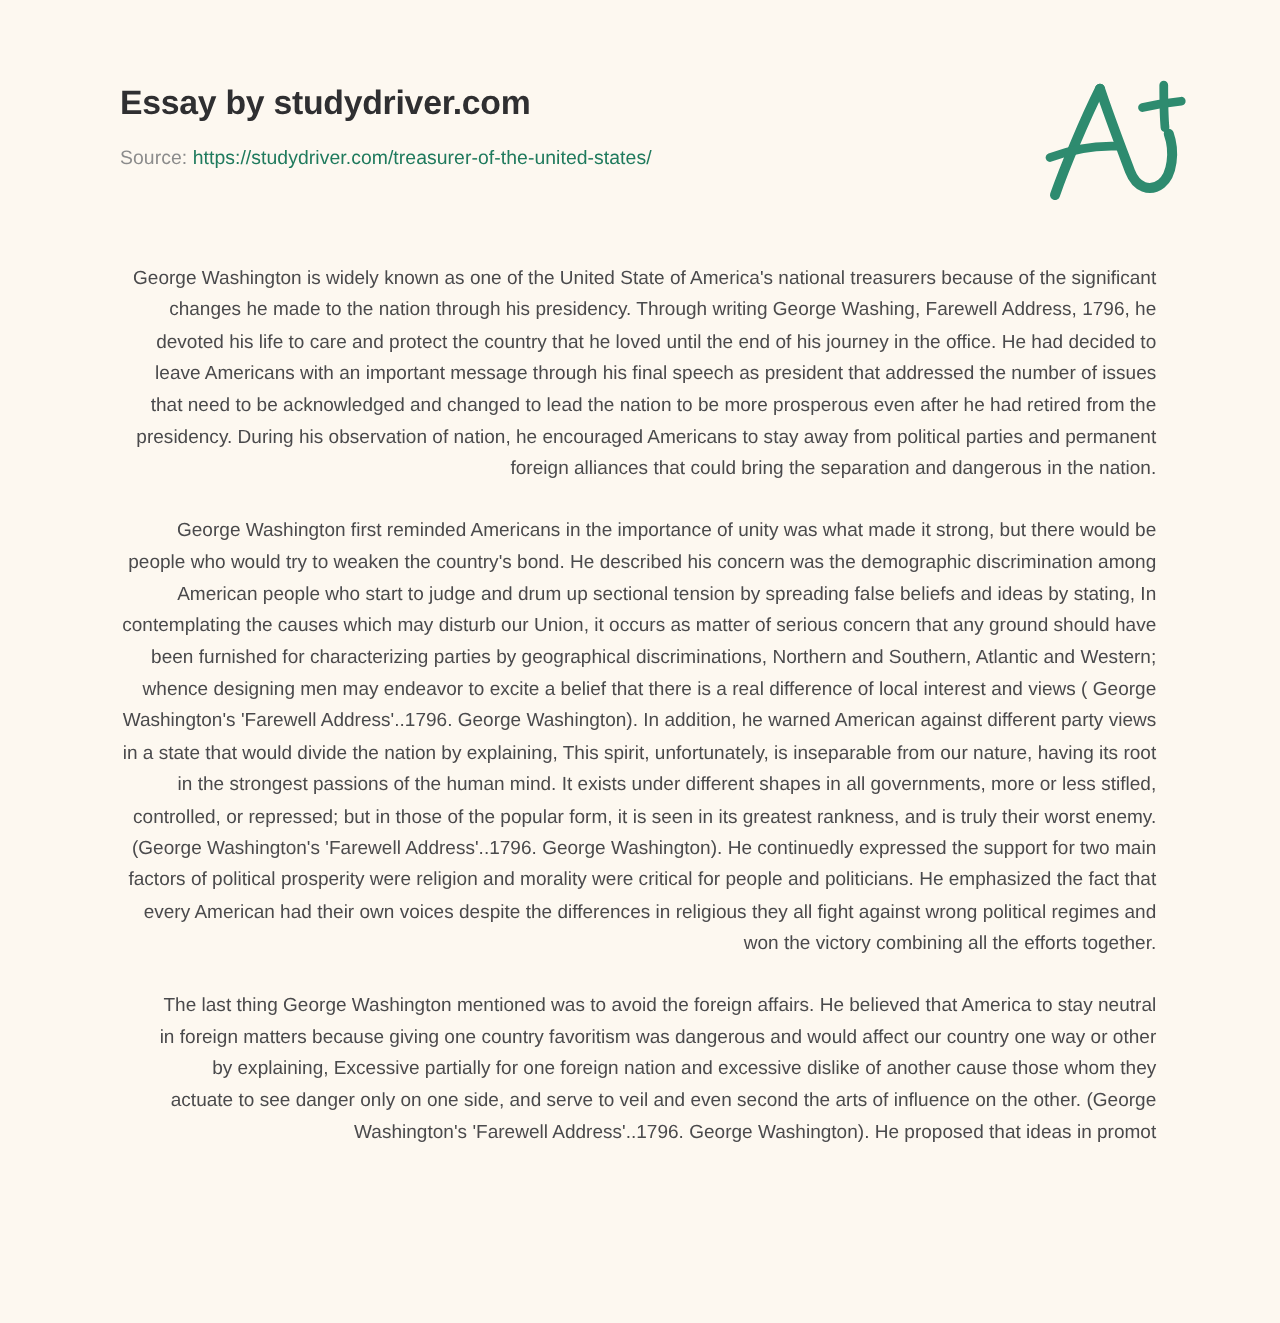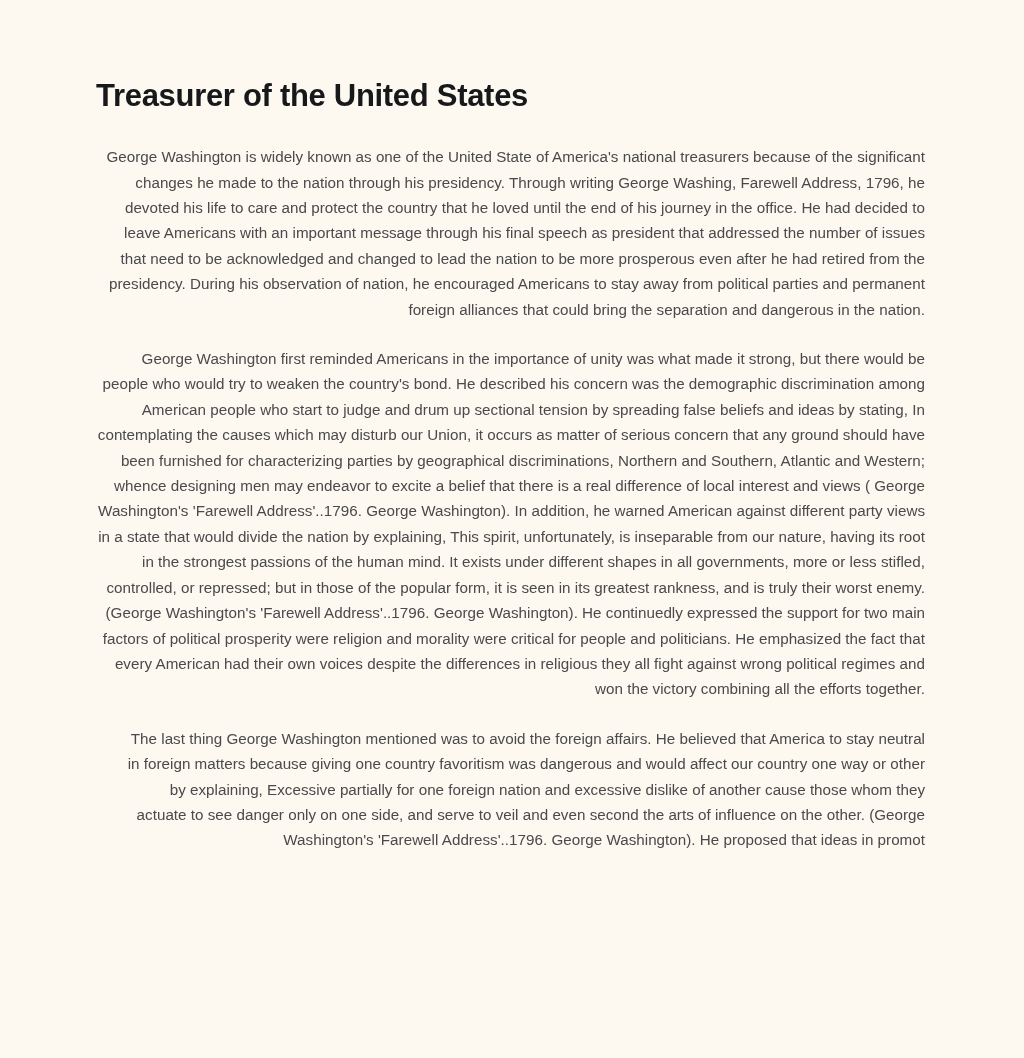--- a/index.html
+++ b/index.html
@@ -99,22 +99,47 @@
   .article p:last-child {
     margin-bottom: 0;
     margin-left: 28px;
   }
 </style>
 </head>
 <body>
 
 <div class="page">
 
+  <div class="header">
 
-  <h1 class="doc-title">Treasurer of the United States</h1>
+    <div class="byline">Essay by studydriver.com</div>
+
+    <div class="source-line">
+      <span>Source: </span><a class="source-link" href="#">https://studydriver.com/treasurer-of-the-united-states/</a>
+    </div>
+
+    <div class="logo">
+      <svg viewBox="0 0 122 110" xmlns="http://www.w3.org/2000/svg">
+        <g fill="none" stroke="#2e8b6f" stroke-linecap="round" stroke-linejoin="round">
+
+          <path d="M14 101 C 22 78, 38 40, 50 16" stroke-width="8"></path>
+
+          <path d="M50 16 C 58 40, 68 66, 74 82 C 79 95, 90 99, 99 92 C 108 85, 110 66, 105 52" stroke-width="8"></path>
+
+          <path d="M10 71 C 26 65, 47 61, 66 62" stroke-width="7"></path>
+
+          <path d="M84 31 C 93 29, 105 27, 115 26" stroke-width="7"></path>
+
+          <path d="M101 13 C 101 24, 101 37, 102 47" stroke-width="7"></path>
+        </g>
+      </svg>
+    </div>
+
+  </div>
+
 
   <div class="article">
     <p>George Washington is widely known as one of the United State of America's national treasurers because of the significant changes he made to the nation through his presidency. Through writing George Washing, Farewell Address, 1796, he devoted his life to care and protect the country that he loved until the end of his journey in the office. He had decided to leave Americans with an important message through his final speech as president that addressed the number of issues that need to be acknowledged and changed to lead the nation to be more prosperous even after he had retired from the presidency. During his observation of nation, he encouraged Americans to stay away from political parties and permanent foreign alliances that could bring the separation and dangerous in the nation.</p>
     <p>George Washington first reminded Americans in the importance of unity was what made it strong, but there would be people who would try to weaken the country's bond. He described his concern was the demographic discrimination among American people who start to judge and drum up sectional tension by spreading false beliefs and ideas by stating, In contemplating the causes which may disturb our Union, it occurs as matter of serious concern that any ground should have been furnished for characterizing parties by geographical discriminations, Northern and Southern, Atlantic and Western; whence designing men may endeavor to excite a belief that there is a real difference of local interest and views ( George Washington's 'Farewell Address'..1796. George Washington). In addition, he warned American against different party views in a state that would divide the nation by explaining, This spirit, unfortunately, is inseparable from our nature, having its root in the strongest passions of the human mind. It exists under different shapes in all governments, more or less stifled, controlled, or repressed; but in those of the popular form, it is seen in its greatest rankness, and is truly their worst enemy. (George Washington's 'Farewell Address'..1796. George Washington). He continuedly expressed the support for two main factors of political prosperity were religion and morality were critical for people and politicians. He emphasized the fact that every American had their own voices despite the differences in religious they all fight against wrong political regimes and won the victory combining all the efforts together.</p>
     <p>The last thing George Washington mentioned was to avoid the foreign affairs. He believed that America to stay neutral in foreign matters because giving one country favoritism was dangerous and would affect our country one way or other by explaining, Excessive partially for one foreign nation and excessive dislike of another cause those whom they actuate to see danger only on one side, and serve to veil and even second the arts of influence on the other. (George Washington's 'Farewell Address'..1796. George Washington). He proposed that ideas in promot</p>
   </div>
 
 </div>
 
 </body></html>

